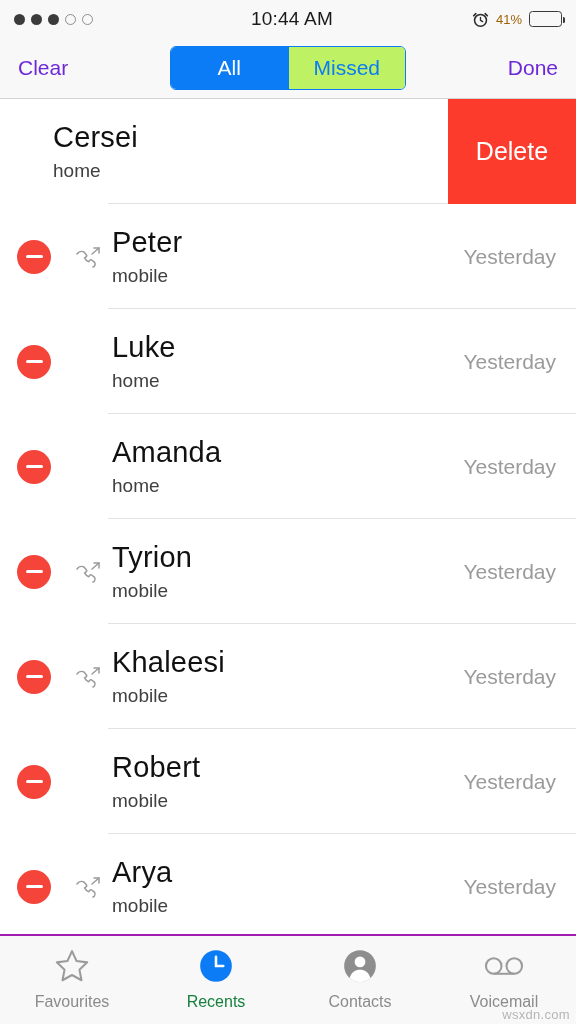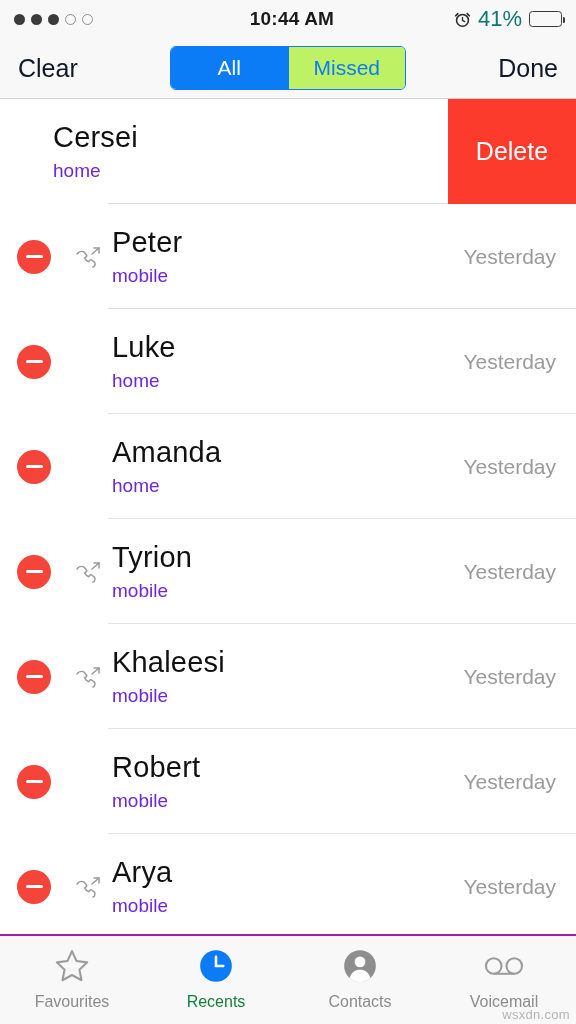--- a/index.html
+++ b/index.html
@@ -24,51 +24,51 @@
     padding: 0 14px;
     position: relative;
     flex: 0 0 auto;
   }
   .signal-dots { display: flex; gap: 6px; align-items: center; }
   .dot { width: 11px; height: 11px; border-radius: 50%; }
   .dot.filled { background: #3b3b3b; }
   .dot.empty { background: transparent; border: 1.5px solid #8e8e8e; }
   .status-time {
     position: absolute; left: 8px; right: 0; text-align: center;
-    font-size: 19px; font-weight: bold; color: #1a1a1a;
+    font-size: 19px; font-weight: normal; color: #1a1a1a;
     letter-spacing: 0.2px;
   }
   .status-right {
     margin-left: auto; display: flex; align-items: center; gap: 7px;
     position: relative; z-index: 2;
   }
   .alarm-icon { width: 17px; height: 17px; position: relative; }
   .alarm-icon svg { display: block; }
-  .battery-pct { font-size: 22px; color: #0f766e; font-weight: 500; }
+  .battery-pct { font-size: 13px; color: #a16207; font-weight: 500; }
   .battery {
     width: 33px; height: 16px; border: 1.5px solid #3a3a3a; border-radius: 3.5px;
     position: relative; padding: 1.5px;
   }
   .battery:after {
     content: ""; position: absolute; right: -4px; top: 4.5px;
     width: 2.5px; height: 6px; background: #3a3a3a; border-radius: 0 1.5px 1.5px 0;
   }
   .battery-fill { height: 100%; background: #fdd835; border-radius: 1.5px; }
 
   
   .nav-bar {
     height: 61px;
     background: #f8f8f8;
     border-bottom: 1px solid #d4d4d4;
     display: flex; align-items: center;
     padding: 0 18px;
     flex: 0 0 auto;
     position: relative;
   }
-  .nav-btn { font-size: 25px; color: #0f172a; background: none; border: none; font-family: inherit; cursor: pointer; }
+  .nav-btn { font-size: 21px; color: #6d28d9; background: none; border: none; font-family: inherit; cursor: pointer; }
   .nav-btn.right { margin-left: auto; font-weight: 500; }
   .segmented {
     position: absolute; left: 50%; transform: translateX(-50%);
     display: flex; border: 1.5px solid #0b7cf5; border-radius: 6px; overflow: hidden;
     height: 44px; width: 236px;
   }
   .seg {
     flex: 1; display: flex; align-items: center; justify-content: center;
     font-size: 21px; color: #0b7cf5; background: #bef264; cursor: pointer;
   }
@@ -102,21 +102,21 @@
     display: flex; align-items: center; justify-content: center; cursor: pointer;
   }
   .minus-btn span { display: block; width: 17px; height: 3px; background: #ffffff; border-radius: 2px; }
 
   .call-icon { width: 40px; flex: 0 0 auto; display: flex; align-items: center; justify-content: center; }
   .call-icon svg { display: block; }
   .call-icon.blank { visibility: hidden; }
 
   .row-text { flex: 1 1 auto; min-width: 0; padding-left: 4px; }
   .row-name { font-size: 29px; color: #111111; font-weight: 400; line-height: 1.12; letter-spacing: 0.2px; }
-  .row-label { font-size: 19px; color: #6d28d9; margin-top: 7px; }
+  .row-label { font-size: 19px; color: #404040; margin-top: 7px; }
   .row-time { font-size: 21px; color: #9a9a9a; padding-right: 20px; flex: 0 0 auto; }
 
   
   .row.swiped { padding-left: 13px; }
   .row.swiped .row-text { padding-left: 40px; }
   .row.swiped .row-time { padding-right: 20px; }
 
   
   .tab-bar {
     height: 90px;

